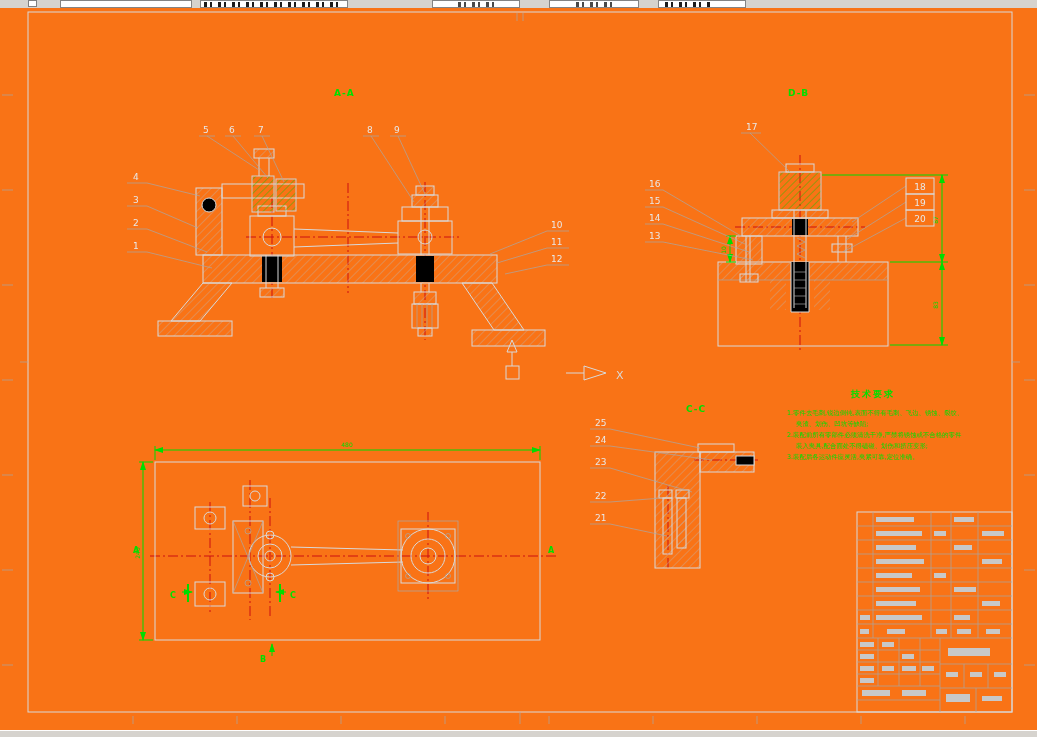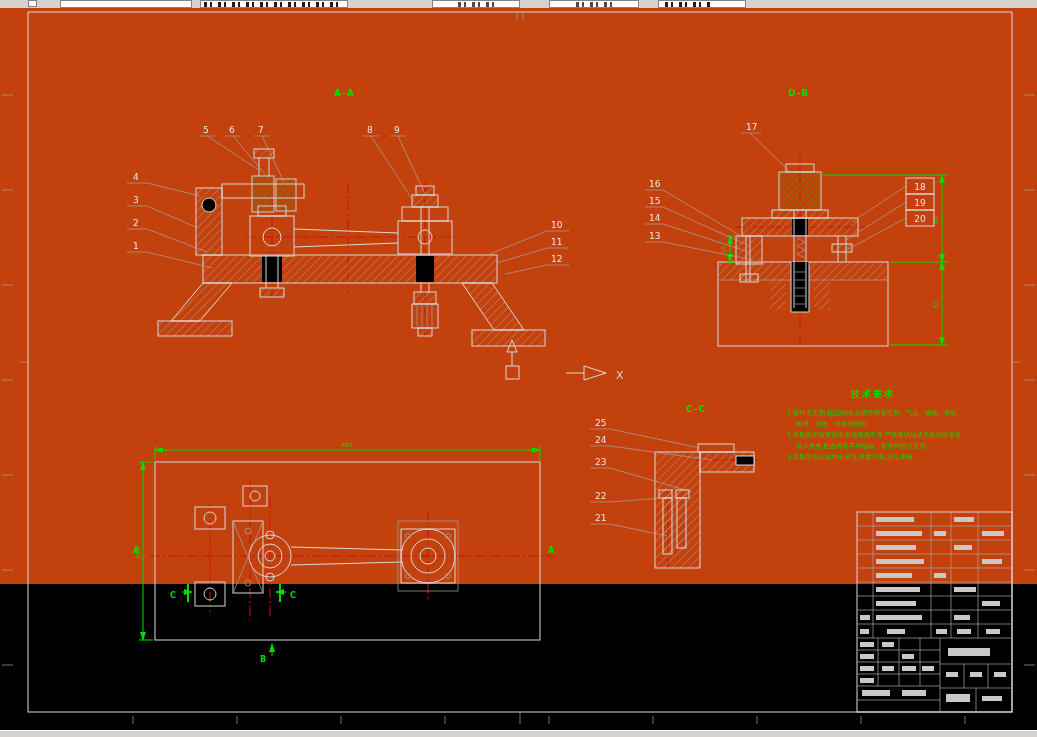--- a/index.html
+++ b/index.html
@@ -6,21 +6,21 @@
   .screen{position:relative;width:1037px;height:737px;overflow:hidden;
           font-family:"DejaVu Sans",sans-serif;background:#000;}
   
   .toolbar{position:absolute;left:0;top:0;width:1037px;height:8px;background:#d6d3ce;border-bottom:1px solid #9a9891;}
   .tb-box{position:absolute;top:0;height:7px;background:#fff;border:1px solid #7f7f7f;box-sizing:border-box;}
   .tb-field{position:absolute;top:0;height:8px;background:#fff;border:1px solid #848484;box-sizing:border-box;overflow:hidden;}
   .noise{height:5px;margin:1px 3px;background:repeating-linear-gradient(90deg,#1c1c1c 0 3px,transparent 3px 6px,#1c1c1c 6px 8px,transparent 8px 14px);}
   .noise.sm{width:42%;margin:1px auto;opacity:.8;}
   .noise.left{width:55%;margin:1px 0 1px 6px;}
   
-  .canvas{position:absolute;left:0;top:8px;width:1037px;height:576px;background:#c2410c;}
+  .canvas{position:absolute;left:0;top:8px;width:1037px;height:722px;background:#f97316;}
   svg{display:block;}
   .w{stroke:#d9d9d9;stroke-width:1;fill:none;}
   .wt{stroke:#a8a8a8;stroke-width:.7;fill:none;}
   .hw{fill:url(#hw);stroke:#d9d9d9;stroke-width:1;}
   .hg{fill:url(#hg);stroke:#cfcfcf;stroke-width:1;}
   .blk{fill:#000;stroke:none;}
   .red{stroke:#cc1111;stroke-width:1;fill:none;stroke-dasharray:10 3 2 3;}
   .grn{stroke:#00dd00;stroke-width:1;fill:none;}
   .grn2{stroke:#00dd00;stroke-width:2;fill:none;}
   .gt{fill:#00e000;font-family:"DejaVu Sans",sans-serif;}

